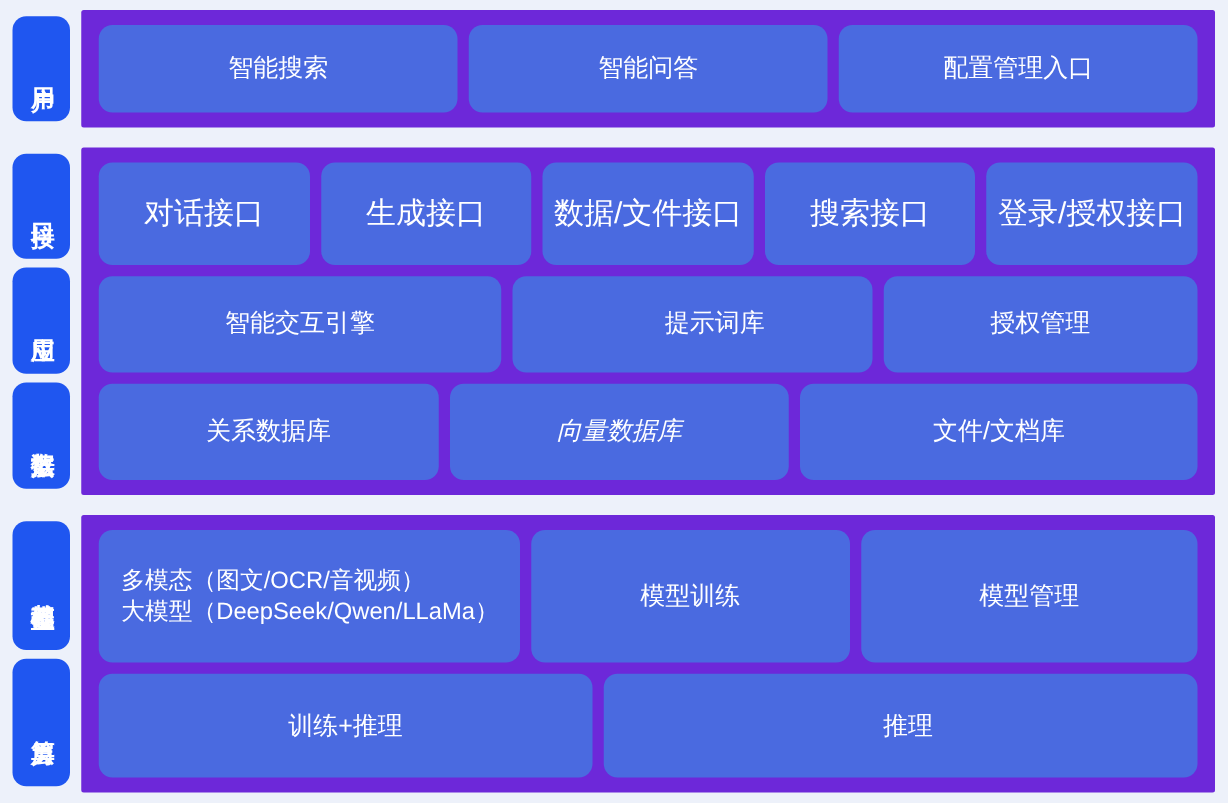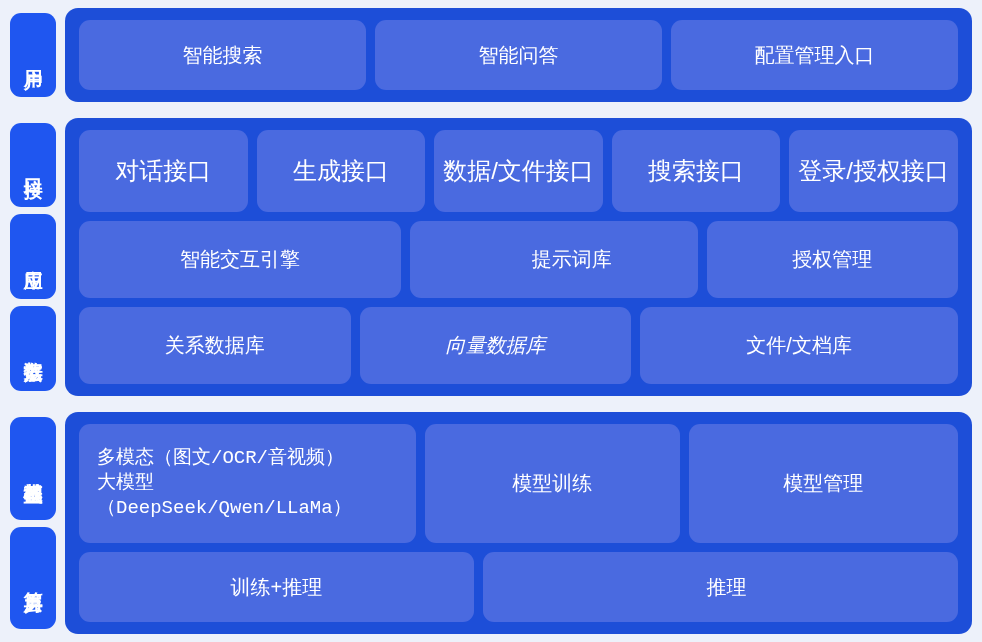--- a/index.html
+++ b/index.html
@@ -52,22 +52,22 @@
     line-height:1.08;
     writing-mode:vertical-rl;
     text-orientation:upright;
     box-sizing:border-box;
     padding:4px 0;
   }
 
   
   .panel{
     flex:1 1 auto;
-    background:#1d4ed8;
-    border-radius:13px;
+    background:#6d28d9;
+    border-radius:2px;
     box-sizing:border-box;
     padding:12px 14px;
     display:flex;
     flex-direction:column;
     gap:9px;
   }
   .panel-row{
     display:flex;
     gap:9px;
     flex:1 1 auto;
@@ -100,21 +100,21 @@
   .row-api .node{flex:1 1 0;}
   .row-app .n-doc{flex:1.45 1 0;}
   .row-app .n-engine{flex:1.30 1 0;}
   .row-app .n-prompt{flex:1 1 0;padding-left:44px;}
   .row-app .n-auth{flex:1 1 0;}
   .row-data .n-rel{flex:1 1 0;}
   .row-data .n-vec{flex:1 1 0;font-style:italic;}
   .row-data .n-file{flex:1.18 1 0;}
 
   
-  .row-model .n-multi{flex:1.30 1 0;font-family:Liberation Mono, monospace;}
+  .row-model .n-multi{flex:1.30 1 0;}
   .row-model .n-train{flex:1 1 0;}
   .row-model .n-manage{flex:1.06 1 0;}
   .row-power .n-tp{flex:1 1 0;}
   .row-power .n-infer{flex:1.18 1 0;padding-left:20px;}
 </style>
 </head>
 <body>
 
 <div class="diagram">
 

